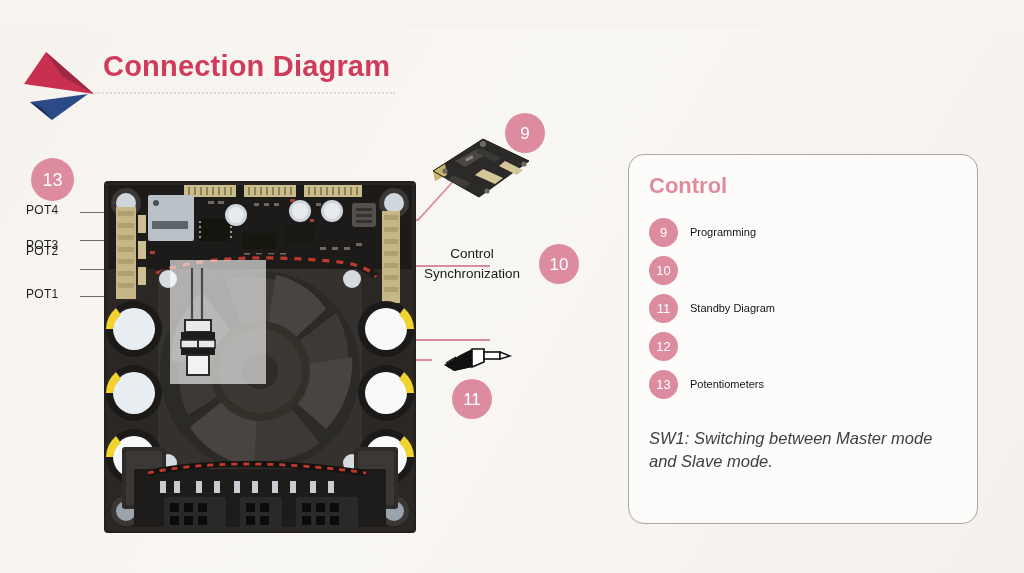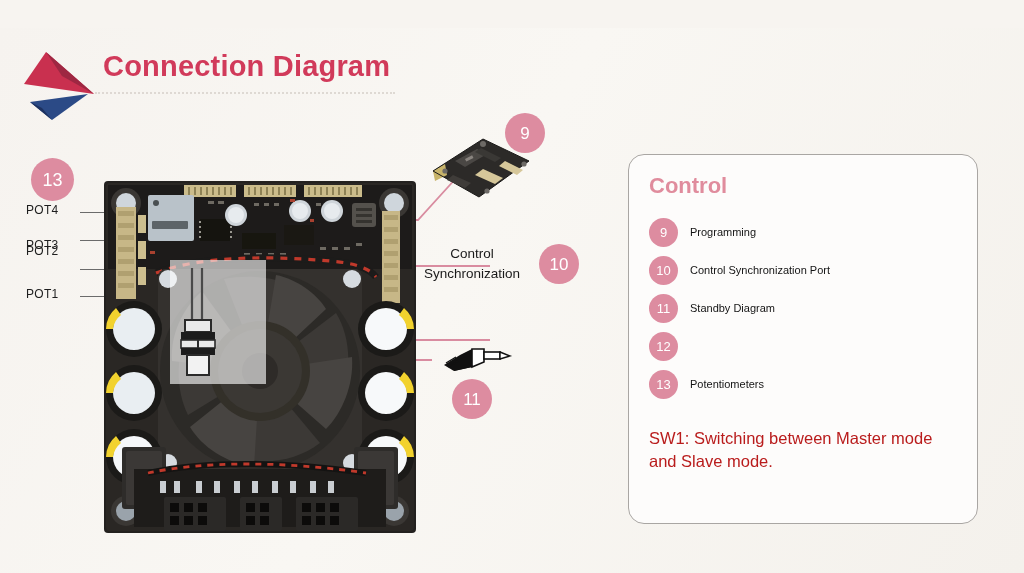--- a/index.html
+++ b/index.html
@@ -84,21 +84,21 @@
   .leg-row{display:flex;align-items:center;height:38px;}
   .leg-num{
     flex:0 0 auto;width:29px;height:29px;border-radius:50%;
     background:#dd8ca0;color:#fff;font-size:13px;
     display:flex;align-items:center;justify-content:center;
     margin-right:12px;
   }
   .leg-label{font-size:11px;color:#141414;}
   .panel-note{
     position:absolute;left:20px;top:272px;right:22px;
-    font-size:16.5px;color:#b91c1c;line-height:1.42;
+    font-size:16.5px;color:#404040;line-height:1.42;font-style:italic;
   }
 </style>
 </head>
 <body>
 
 <div class="stage">
 
   <div class="logo">
     <svg width="86" height="80" viewBox="0 0 86 80">
       <polygon points="30,6 78,48 8,38" fill="#c9304f"></polygon>
@@ -423,21 +423,20 @@
   <div class="panel">
     <div class="panel-title">Control</div>
 
     <div class="leg-list">
       <div class="leg-row">
         <div class="leg-num">9</div>
         <div class="leg-label">Programming</div>
       </div>
       <div class="leg-row">
         <div class="leg-num">10</div>
-        <div class="leg-label">Control Synchronization Port</div>
       </div>
       <div class="leg-row">
         <div class="leg-num">11</div>
         <div class="leg-label">Standby Diagram</div>
       </div>
       <div class="leg-row">
         <div class="leg-num">12</div>
       </div>
       <div class="leg-row">
         <div class="leg-num">13</div>

